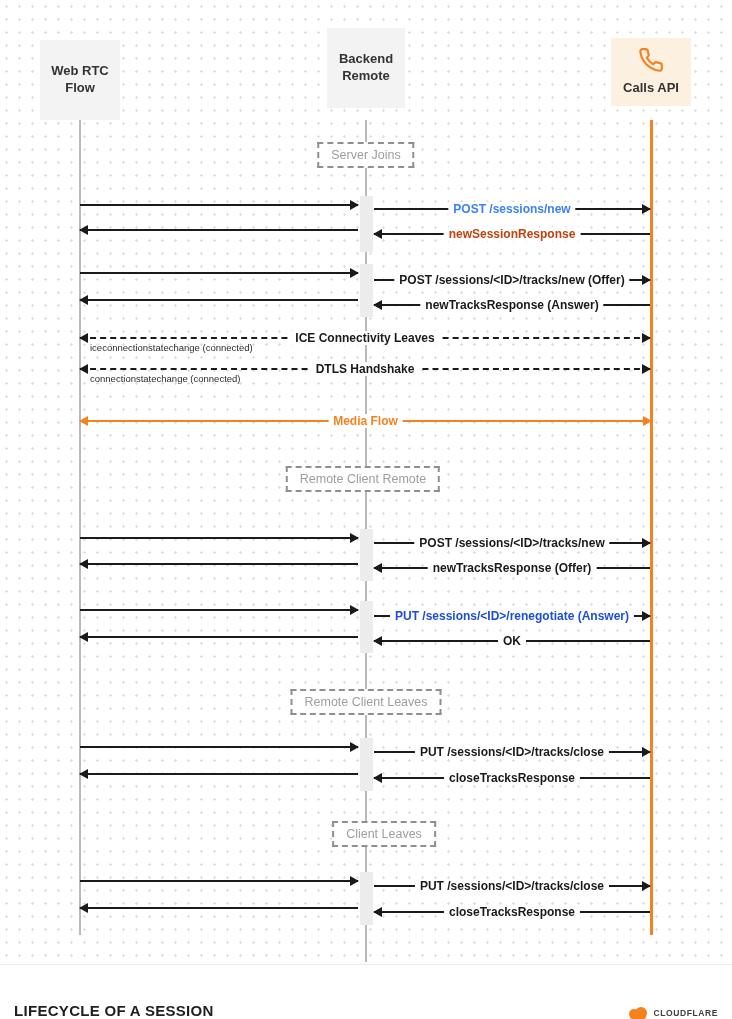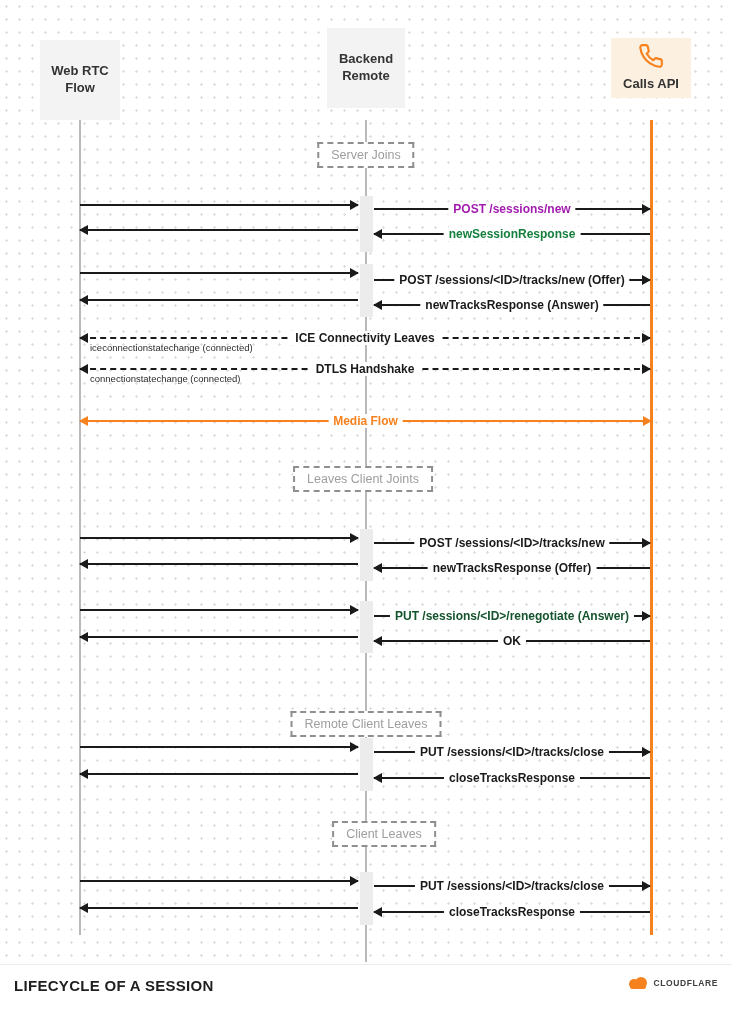--- a/index.html
+++ b/index.html
@@ -66,23 +66,23 @@
   }
 
   
   .footer {
     position: absolute;
     left: 0; right: 0; bottom: 0;
     height: 55px;
     background: #fff;
     border-top: 1px solid #ececec;
     display: flex;
-    align-items: flex-start;
+    align-items: flex-end;
     justify-content: space-between;
-    padding: 12px 14px;
+    padding: 0 14px;
   }
   .page-title { font-size: 15px; font-weight: 700; color: #1f1f1f; letter-spacing: 0.3px; }
   .brand { display: flex; align-items: center; gap: 4px; }
   .brand-text { font-size: 8.5px; font-weight: 700; color: #404040; letter-spacing: 0.6px; }
 </style>
 </head>
 <body>
 
 <div class="canvas">
   <div id="lifelines-layer">
@@ -99,26 +99,26 @@
       <div class="activation" style="left: 359.5px; top: 872px; width: 13px; height: 53px;"></div>
     </div>
   <div id="arrows-layer">
       <div class="msg" style="left: 80px; top: 205px; width: 278px;">
         <div class="msg-line" style="border-top-style: solid; border-top-color: rgb(26, 26, 26);"></div>
         <div class="ah right" style="border-left-color: rgb(26, 26, 26);"></div>
       </div>
       <div class="msg" style="left: 374px; top: 209px; width: 276px;">
         <div class="msg-line" style="border-top-style: solid; border-top-color: rgb(26, 26, 26);"></div>
         <div class="ah right" style="border-left-color: rgb(26, 26, 26);"></div>
-        <div class="msg-label" style="color: #a21caf;">POST /sessions/new</div>
+        <div class="msg-label" style="color: #3b82f6;">POST /sessions/new</div>
       </div>
       <div class="msg" style="left: 374px; top: 234px; width: 276px;">
         <div class="msg-line" style="border-top-style: solid; border-top-color: rgb(26, 26, 26);"></div>
         <div class="ah left" style="border-right-color: rgb(26, 26, 26);"></div>
-        <div class="msg-label" style="color: #15803d;">newSessionResponse</div>
+        <div class="msg-label" style="color: #c2410c;">newSessionResponse</div>
       </div>
       <div class="msg" style="left: 80px; top: 230px; width: 278px;">
         <div class="msg-line" style="border-top-style: solid; border-top-color: rgb(26, 26, 26);"></div>
         <div class="ah left" style="border-right-color: rgb(26, 26, 26);"></div>
       </div>
       <div class="msg" style="left: 80px; top: 273px; width: 278px;">
         <div class="msg-line" style="border-top-style: solid; border-top-color: rgb(26, 26, 26);"></div>
         <div class="ah right" style="border-left-color: rgb(26, 26, 26);"></div>
       </div>
       <div class="msg" style="left: 374px; top: 280px; width: 276px;">
@@ -173,21 +173,21 @@
         <div class="msg-line" style="border-top-style: solid; border-top-color: rgb(26, 26, 26);"></div>
         <div class="ah left" style="border-right-color: rgb(26, 26, 26);"></div>
       </div>
       <div class="msg" style="left: 80px; top: 610px; width: 278px;">
         <div class="msg-line" style="border-top-style: solid; border-top-color: rgb(26, 26, 26);"></div>
         <div class="ah right" style="border-left-color: rgb(26, 26, 26);"></div>
       </div>
       <div class="msg" style="left: 374px; top: 616px; width: 276px;">
         <div class="msg-line" style="border-top-style: solid; border-top-color: rgb(26, 26, 26);"></div>
         <div class="ah right" style="border-left-color: rgb(26, 26, 26);"></div>
-        <div class="msg-label" style="color: #14532d;">PUT /sessions/&lt;ID&gt;/renegotiate (Answer)</div>
+        <div class="msg-label" style="color: #1d4ed8;">PUT /sessions/&lt;ID&gt;/renegotiate (Answer)</div>
       </div>
       <div class="msg" style="left: 374px; top: 641px; width: 276px;">
         <div class="msg-line" style="border-top-style: solid; border-top-color: rgb(26, 26, 26);"></div>
         <div class="ah left" style="border-right-color: rgb(26, 26, 26);"></div>
         <div class="msg-label" style="color: rgb(26, 26, 26);">OK</div>
       </div>
       <div class="msg" style="left: 80px; top: 637px; width: 278px;">
         <div class="msg-line" style="border-top-style: solid; border-top-color: rgb(26, 26, 26);"></div>
         <div class="ah left" style="border-right-color: rgb(26, 26, 26);"></div>
       </div>
@@ -223,38 +223,38 @@
         <div class="ah left" style="border-right-color: rgb(26, 26, 26);"></div>
         <div class="msg-label" style="color: rgb(26, 26, 26);">closeTracksResponse</div>
       </div>
       <div class="msg" style="left: 80px; top: 908px; width: 278px;">
         <div class="msg-line" style="border-top-style: solid; border-top-color: rgb(26, 26, 26);"></div>
         <div class="ah left" style="border-right-color: rgb(26, 26, 26);"></div>
       </div>
     </div>
   <div id="sections-layer">
       <div class="section" style="left: 366px; top: 155px;">Server Joins</div>
-      <div class="section" style="left: 363px; top: 479px;">Leaves Client Joints</div>
-      <div class="section" style="left: 366px; top: 724px;">Remote Client Leaves</div>
+      <div class="section" style="left: 363px; top: 479px;">Remote Client Remote</div>
+      <div class="section" style="left: 366px; top: 702px;">Remote Client Leaves</div>
       <div class="section" style="left: 384px; top: 834px;">Client Leaves</div>
     </div>
   <div id="actors-layer">
       <div class="actor" style="left: 40px; top: 40px; width: 80px; height: 80px;">
         <div class="actor-label">
           <div>Web RTC</div>
           <div>Flow</div>
         </div>
       </div>
       <div class="actor" style="left: 327px; top: 28px; width: 78px; height: 80px;">
         <div class="actor-label">
           <div>Backend</div>
           <div>Remote</div>
         </div>
       </div>
-      <div class="actor accent" style="left: 611px; top: 38px; width: 80px; height: 60px;">
+      <div class="actor accent" style="left: 611px; top: 38px; width: 80px; height: 68px;">
         <svg width="26" height="26" viewBox="0 0 24 24" fill="none" stroke="#f6821f" stroke-width="2" stroke-linecap="round" stroke-linejoin="round">
           <path d="M22 16.92v3a2 2 0 0 1-2.18 2 19.79 19.79 0 0 1-8.63-3.07 19.5 19.5 0 0 1-6-6 19.79 19.79 0 0 1-3.07-8.67A2 2 0 0 1 4.11 2h3a2 2 0 0 1 2 1.72 12.84 12.84 0 0 0 .7 2.81 2 2 0 0 1-.45 2.11L8.09 9.91a16 16 0 0 0 6 6l1.27-1.27a2 2 0 0 1 2.11-.45 12.84 12.84 0 0 0 2.81.7A2 2 0 0 1 22 16.92z"></path>
         </svg>
         <div class="actor-label">
           <div>Calls API</div>
         </div>
       </div>
     </div>
 
   <div class="footer">

